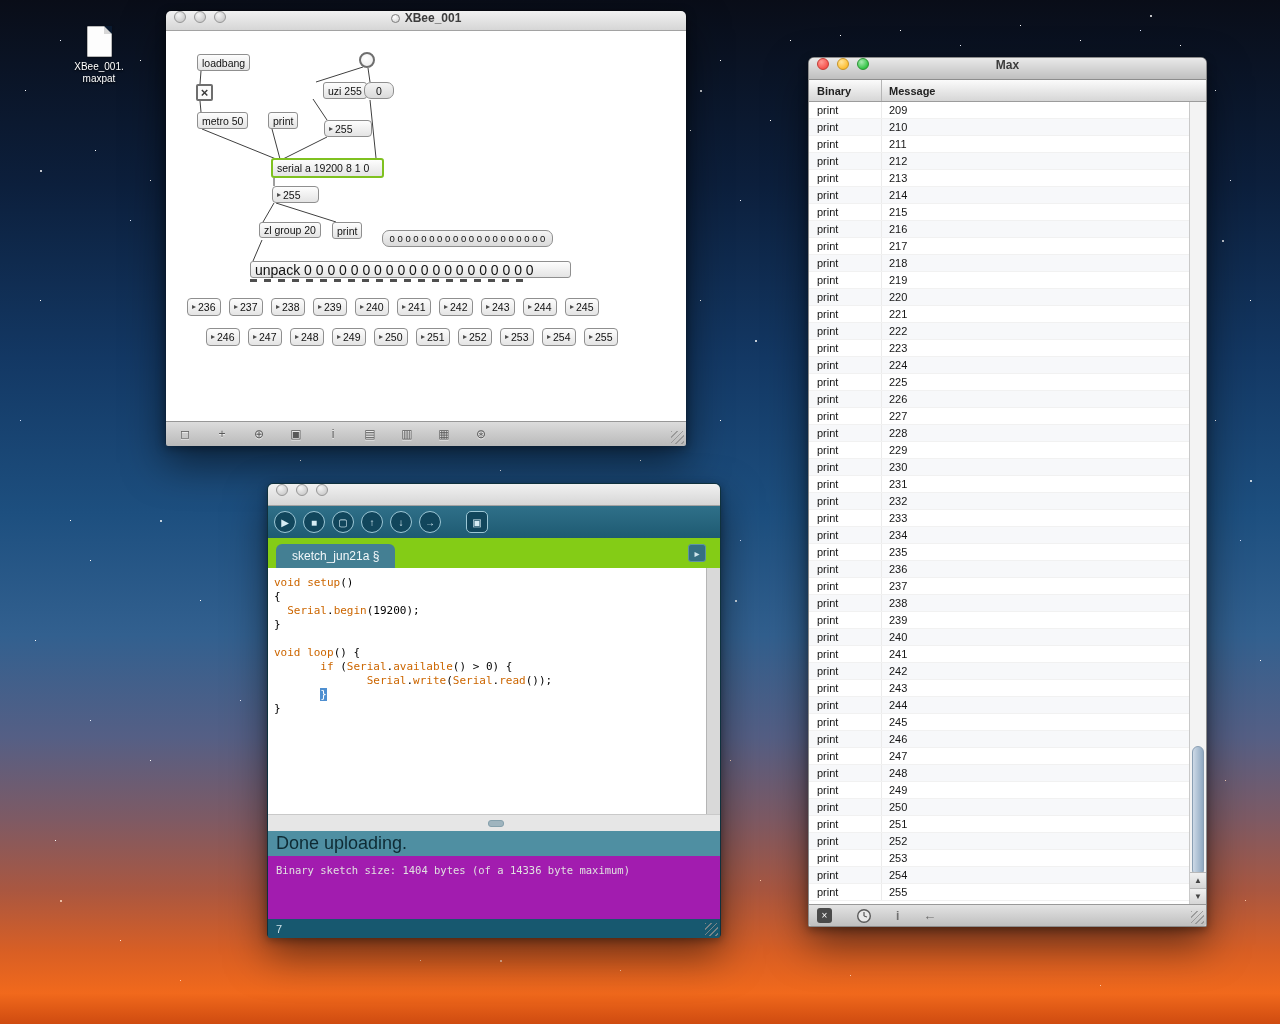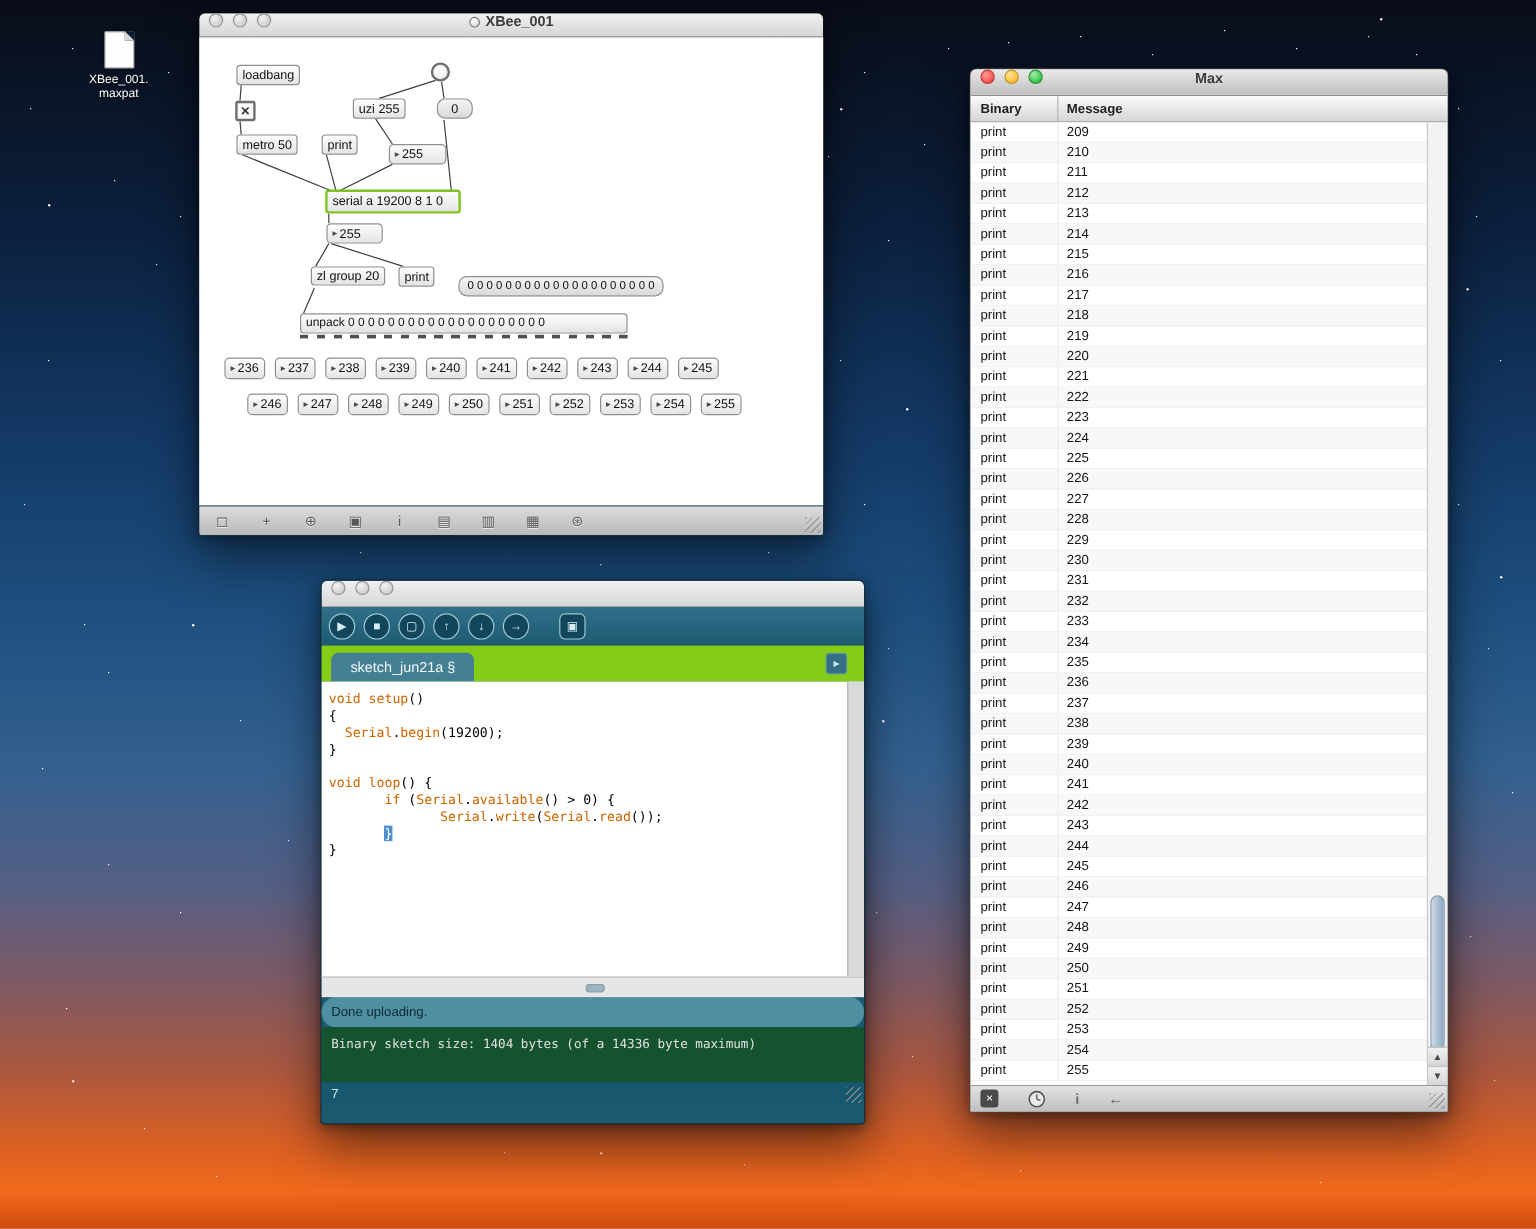--- a/index.html
+++ b/index.html
@@ -84,22 +84,22 @@
   .ar-code { position:absolute; left:6px; top:8px; font-family:"DejaVu Sans Mono", monospace; font-size:11px; }
   .code-line { height:14px; line-height:14px; white-space:pre; color:#000; }
   .tok-k { color:#cc6600; }
   .tok-f { color:#cc6600; }
   .tok-p { color:#000; }
   .tok-sel { background:#4f8fd0; color:#fff; }
   .ar-vscroll { position:absolute; right:0; top:0; bottom:0; width:14px; background:#d9d9d9; border-left:1px solid #b5b5b5; }
   .ar-hscroll { height:17px; background:#e6e6e6; border-top:1px solid #c9c9c9; position:relative; }
   .ar-hthumb { position:absolute; left:220px; top:5px; width:16px; height:7px; background:#9fb4be; border-radius:3px; border:1px solid #85a0ac; }
   .ar-status { height:25px; background:#4f8fa2; display:flex; align-items:center; padding-left:8px;
-               font-size:11px; color:#0e2b34;border-radius:12px; }
-  .ar-console { height:46px; background:#14532d; padding:8px 0 0 8px;
+               font-size:18px; color:#0e2b34; }
+  .ar-console { height:63px; background:#a21caf; padding:8px 0 0 8px;
                 font-family:"DejaVu Sans Mono", monospace; font-size:10.5px; color:#e0e0e0; }
   .ar-footer { position:relative; height:19px; background:#17586f; display:flex; align-items:center;
                padding-left:8px; font-size:11px; color:#cfe3ea; border-radius:0 0 2px 2px; }
 
   
   #maxcon { left:808px; top:57px; width:399px; height:870px; }
   #maxcon .titlebar { height:22px; }
   .mc-header { display:flex; height:22px; background:linear-gradient(#fbfbfb,#d6d6d6);
                border-bottom:1px solid #9c9c9c; font-size:11px; font-weight:bold; color:#222; align-items:center; }
   .mc-header .h-obj { width:73px; padding-left:8px; border-right:1px solid #b5b5b5; height:100%; display:flex; align-items:center; }
@@ -170,35 +170,35 @@
         <line x1="110" y1="172" x2="170" y2="191"></line>
         <line x1="96" y1="209" x2="87" y2="230"></line>
       </g>
     </svg>
 
     <div class="pbox" style="left:31px;top:23px;">loadbang</div>
     <div class="toggle" style="left:30px;top:53px;">×</div>
     <div class="pbox" style="left:31px;top:81px;">metro 50</div>
     <div class="pbox" style="left:102px;top:81px;">print</div>
     <div class="bang" style="left:193px;top:21px;"></div>
-    <div class="pbox" style="left:128px;top:51px;">uzi 255</div>
+    <div class="pbox" style="left:157px;top:51px;">uzi 255</div>
     <div class="pbox msg" style="left:198px;top:51px;width:30px;justify-content:center;">0</div>
     <div class="pbox num" style="left:158px;top:89px;width:48px;">
       <span class="tri">▸</span>
       <span>255</span>
     </div>
     <div class="pbox sel" style="left:105px;top:127px;width:113px;height:20px;">serial a 19200 8 1 0</div>
     <div class="pbox num" style="left:106px;top:155px;width:47px;">
       <span class="tri">▸</span>
       <span>255</span>
     </div>
     <div class="pbox" style="left:93px;top:191px;height:16px;">zl group 20</div>
     <div class="pbox" style="left:166px;top:191px;">print</div>
     <div class="pbox msg" style="left:216px;top:199px;width:171px;font-size:9.5px;justify-content:center;">0 0 0 0 0 0 0 0 0 0 0 0 0 0 0 0 0 0 0 0</div>
-    <div class="pbox" style="left:84px;top:230px;width:273px;font-size:10px;">unpack 0 0 0 0 0 0 0 0 0 0 0 0 0 0 0 0 0 0 0 0</div>
+    <div class="pbox" style="left:84px;top:230px;width:321px;font-size:14px;">unpack 0 0 0 0 0 0 0 0 0 0 0 0 0 0 0 0 0 0 0 0</div>
     <div class="outlet-strip" style="left:84px;top:248px;width:273px;"></div>
 
     <div class="num-row" style="left:21px;top:267px;">
         <div class="pbox num">
         <span class="tri">▸</span>
         <span>236</span>
       </div>
         <div class="pbox num">
         <span class="tri">▸</span>
         <span>237</span>

